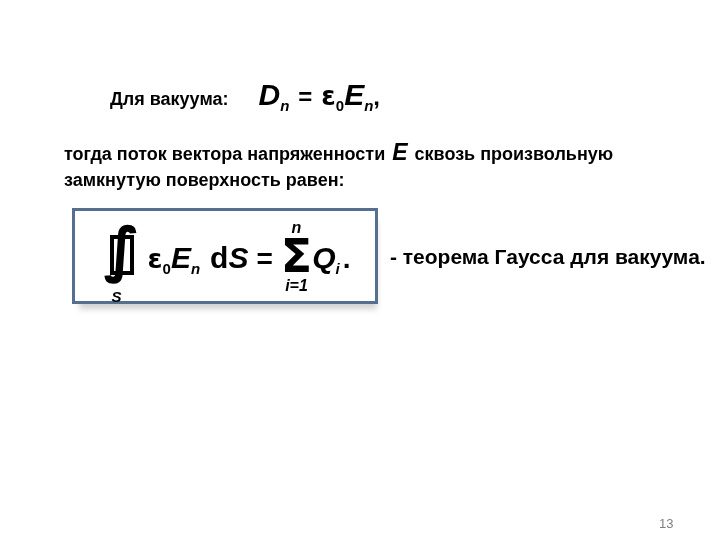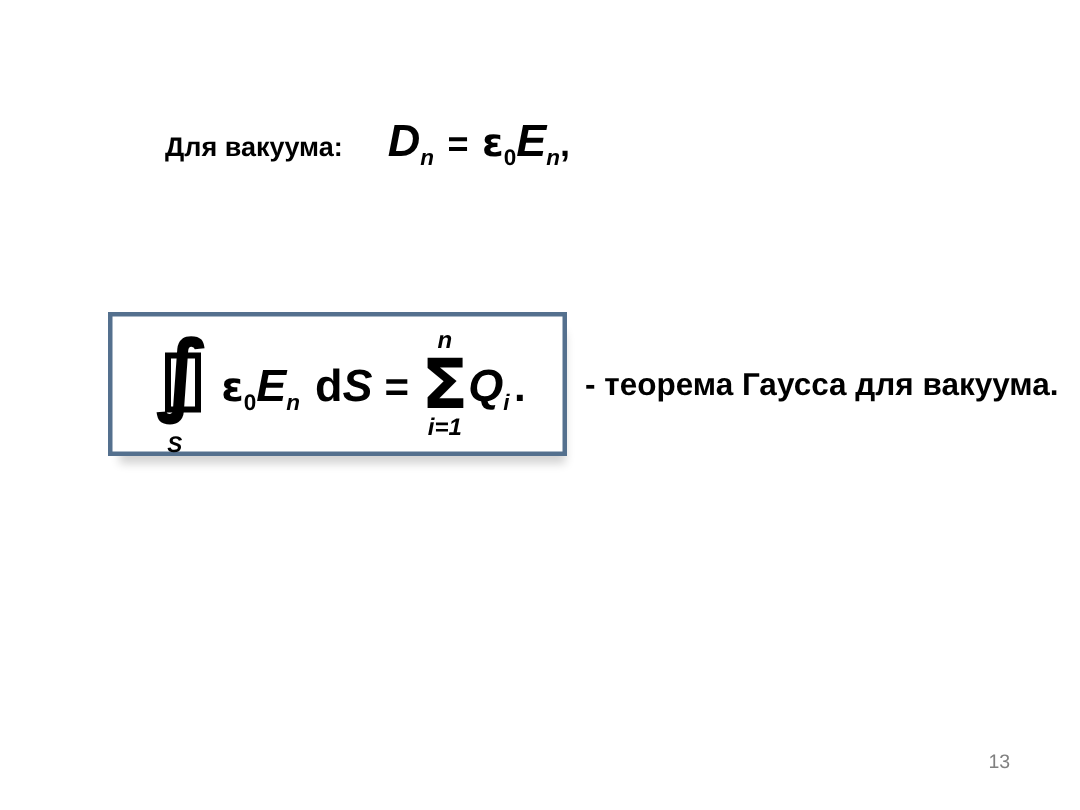--- a/index.html
+++ b/index.html
@@ -76,21 +76,21 @@
   .gb-period { font-size:28px; font-weight:bold; line-height:1; margin-left:3px; }
 
   
   .caption {
     position:absolute; left:390px; top:245px;
     font-size:21px; font-weight:bold; white-space:nowrap;
   }
 
   
   .page-num {
-    position:absolute; left:659px; top:500px;
+    position:absolute; left:659px; top:516px;
     font-size:13px; color:#808080;
   }
 </style>
 </head>
 <body>
 
 <div class="slide">
 
   <div class="intro-row">
     <span class="intro-label">Для вакуума:</span>
@@ -99,20 +99,21 @@
       <span class="sub">n</span>
       <span class="eq">=</span>
       <span class="eps">ε</span>
       <span class="sub sub-up">0</span>
       <span class="big-ital">E</span>
       <span class="sub">n</span>
       <span class="comma">,</span>
     </span>
   </div>
 
+  <div class="para"><span>тогда поток вектора напряженности</span><span class="para-E">E</span><span>сквозь произвольную замкнутую поверхность равен:</span></div>
 
   <div class="gauss-box">
     <span class="oint">
       <span class="oint-int">∫</span>
       <span class="oint-rect"></span>
       <span class="oint-s">S</span>
     </span>
     <span class="base-group">
       <span class="eps gb-eps">ε</span>
       <span class="sub sub-up">0</span>

